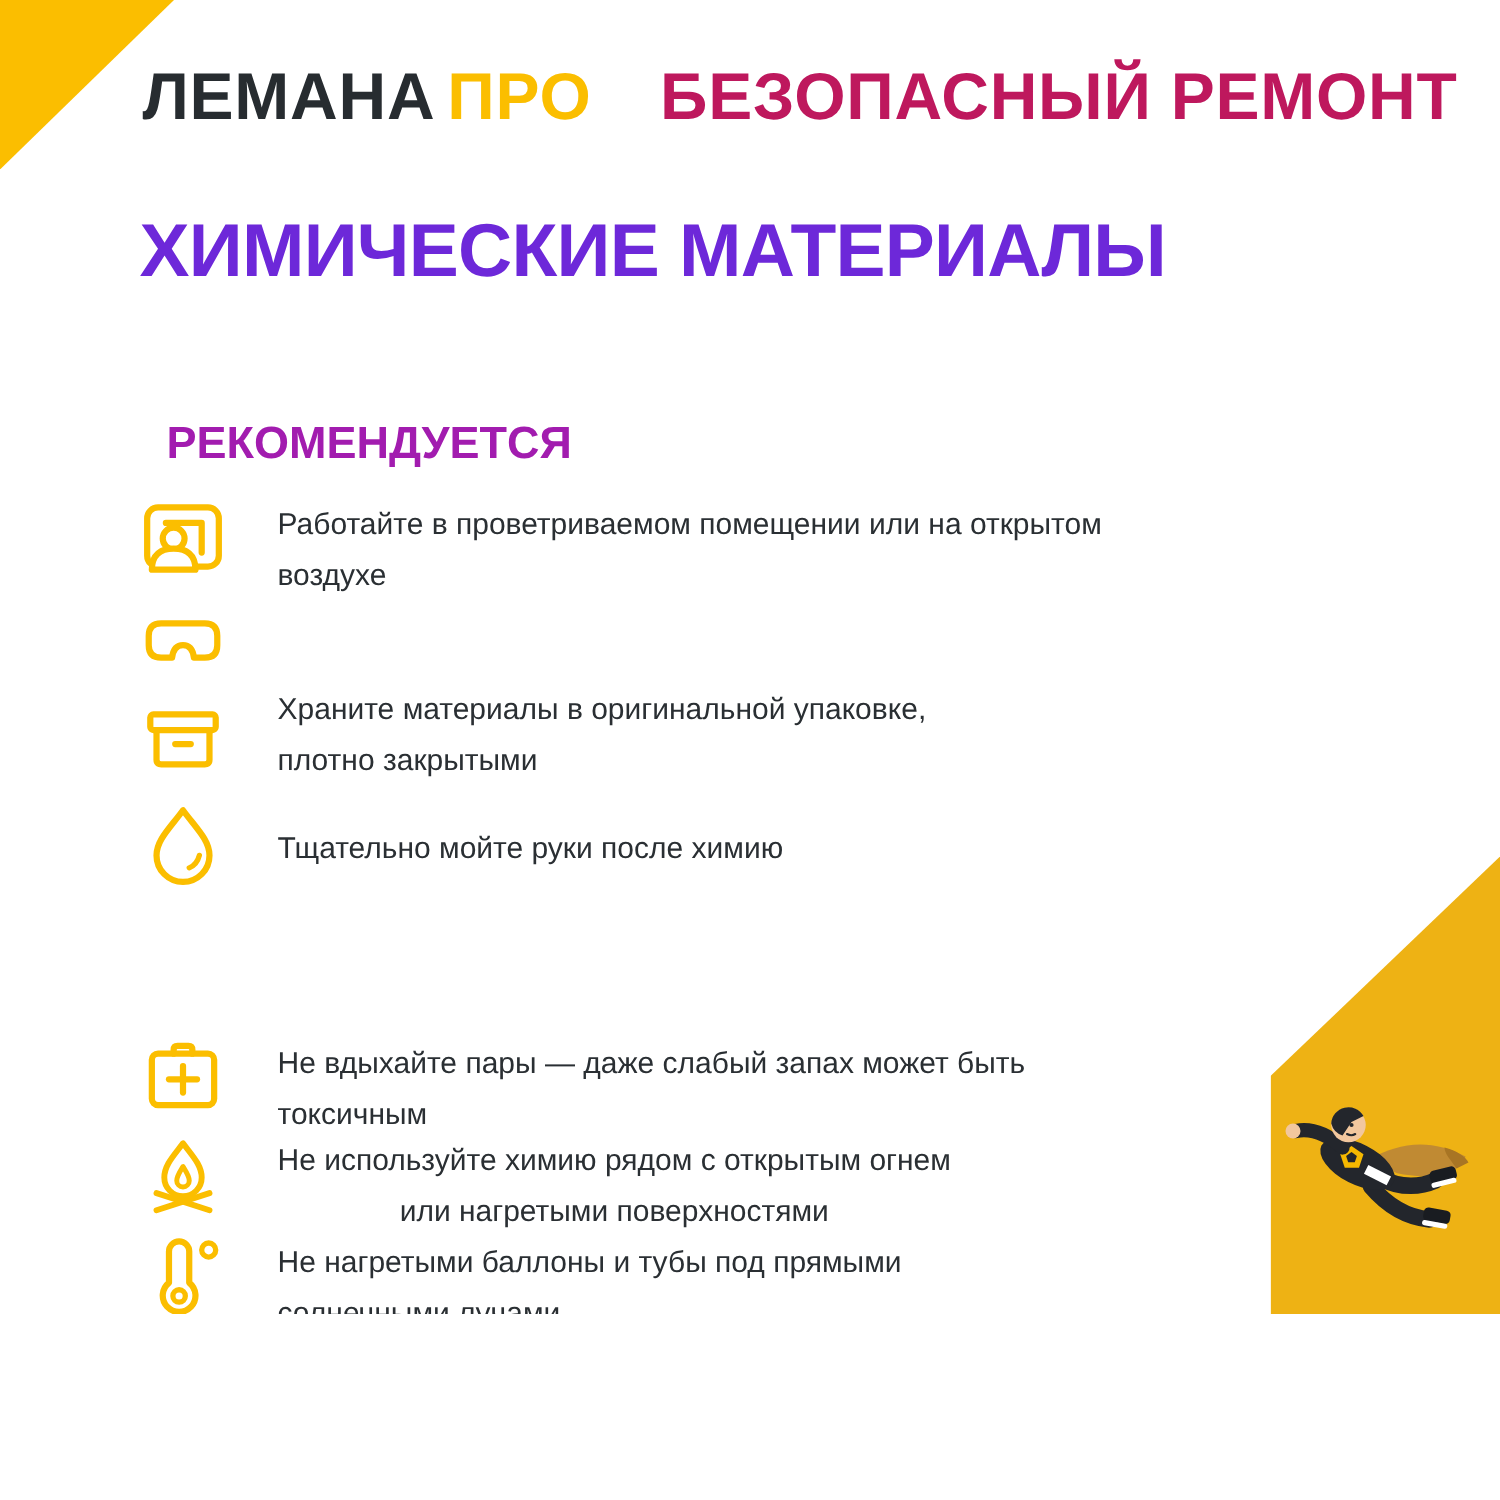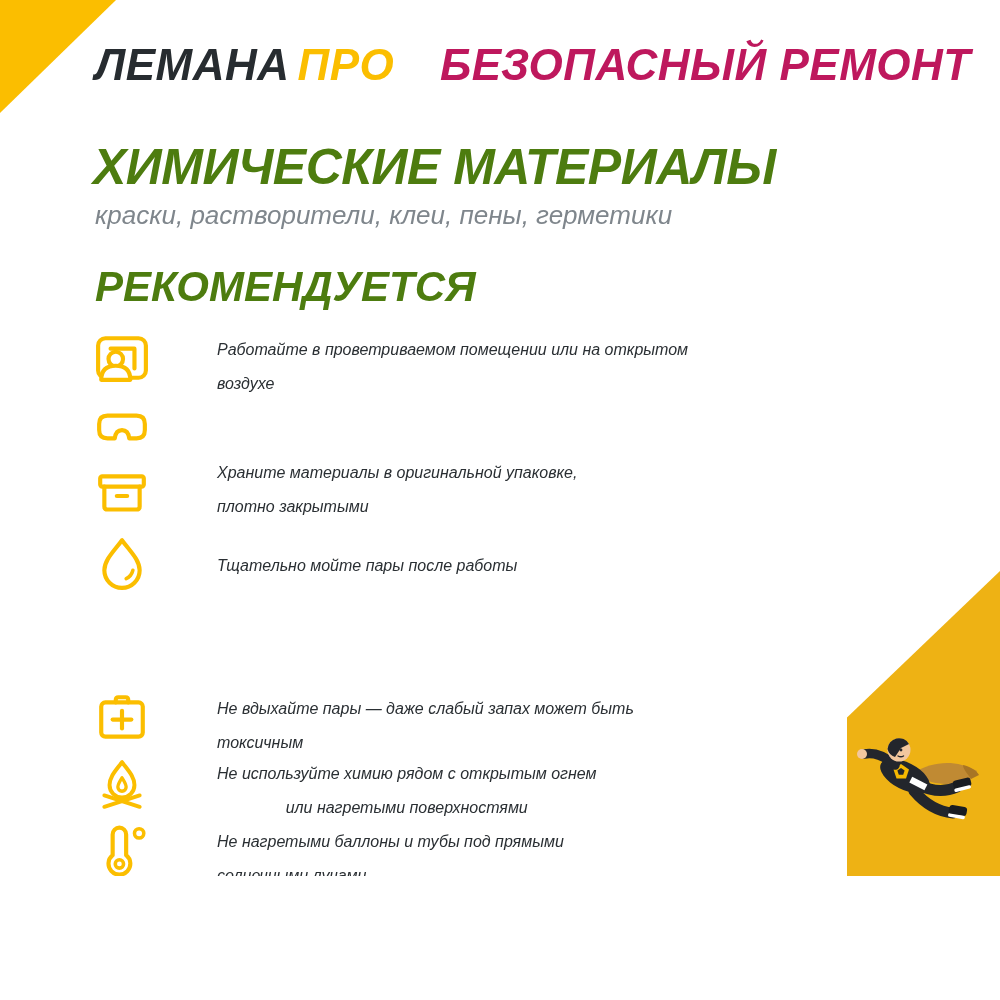--- a/index.html
+++ b/index.html
@@ -1,70 +1,69 @@
 <!DOCTYPE html>
 <html><head>
 <meta charset="utf-8">
 <style>
   html,body{margin:0;padding:0;background:#ffffff;}
   .poster{
     position:relative;width:1000px;height:876px;overflow:hidden;background:#ffffff;
-    font-family:"Liberation Sans","DejaVu Sans",sans-serif;color:#272c30;font-style:italic;
+    font-family:"Liberation Sans","DejaVu Sans",sans-serif;color:#272c30;
   }
   .triangle-tl{
     position:absolute;left:0;top:0;width:116px;height:113px;background:#FBBE00;
     clip-path:polygon(0 0,100% 0,0 100%);
   }
   .logo{
     position:absolute;left:95px;top:40px;font-size:44px;font-weight:800;
     letter-spacing:.5px;white-space:nowrap;color:#272c30;
   }
   .logo .accent{color:#FBBE00;margin-left:8px;}
   .header-title{
     position:absolute;left:440px;top:40px;font-size:44px;font-weight:800;
     letter-spacing:.5px;white-space:nowrap;color:#be185d;
   }
   .page-title{
     position:absolute;left:93px;top:138px;margin:0;font-size:50px;font-weight:800;
-    letter-spacing:-0.5px;white-space:nowrap;color:#4d7c0f;
+    letter-spacing:-0.5px;white-space:nowrap;color:#6d28d9;
   }
   .page-subtitle{
     position:absolute;left:95px;top:200px;margin:0;font-size:26px;font-weight:400;
     color:#7f868c;white-space:nowrap;
   }
   .section-heading{
-    position:absolute;left:95px;margin:0;font-size:42px;font-weight:800;
-    letter-spacing:0;white-space:nowrap;color:#4d7c0f;
+    position:absolute;left:95px;margin:16px;font-size:30px;font-weight:800;
+    letter-spacing:0;white-space:nowrap;color:#a21caf;
   }
   .icon{
     position:absolute;left:95px;width:54px;height:54px;color:#FBBE00;
   }
   .icon svg{width:54px;height:54px;display:block;}
   .item-text{
-    position:absolute;left:185px;font-size:16px;line-height:34px;font-weight:400;
-    color:#2a2f33;white-space:pre-line;margin-left:32px;
+    position:absolute;left:185px;font-size:20px;line-height:34px;font-weight:400;
+    color:#2a2f33;white-space:pre-line;
   }
   .shape-br{
     position:absolute;right:0;bottom:0;width:153px;height:305px;background:#EEB214;
     clip-path:polygon(100% 0,0 48%,0 100%,100% 100%);
   }
   .hero{position:absolute;left:4px;top:158px;width:142px;height:118px;}
 </style>
 </head>
 <body>
 
 <div class="poster">
 
   <div class="triangle-tl"></div>
 
   <div class="logo"><span>ЛЕМАНА</span><span class="accent">ПРО</span></div>
   <div class="header-title">БЕЗОПАСНЫЙ РЕМОНТ</div>
 
   <h1 class="page-title">ХИМИЧЕСКИЕ МАТЕРИАЛЫ</h1>
-  <p class="page-subtitle">краски, растворители, клеи, пены, герметики</p>
 
   <h2 class="section-heading" style="top:263px;">РЕКОМЕНДУЕТСЯ</h2>
 
   <span class="icon" style="top:331px;">
     <svg viewBox="0 0 52 52" fill="none" stroke="currentColor" stroke-width="4" stroke-linecap="round" stroke-linejoin="round">
       <rect x="3" y="7" width="46" height="38" rx="7"></rect>
       <path d="M 15 17 H 38 V 36"></path>
       <circle cx="20" cy="27" r="7" fill="#ffffff"></circle>
       <path d="M 6 47 C 6 37 12 33.5 20 33.5 C 28 33.5 34 37 34 47 Z" fill="#ffffff"></path>
     </svg>
@@ -87,21 +86,21 @@
   </span>
   <div class="item-text" style="top:456px;">Храните материалы в оригинальной упаковке,
 плотно закрытыми</div>
 
   <span class="icon" style="top:536px;">
     <svg viewBox="0 0 52 52" fill="none" stroke="currentColor" stroke-width="4" stroke-linecap="round" stroke-linejoin="round">
       <path d="M 26 4 C 18 15 9 23 9 33 A 17 17 0 0 0 43 33 C 43 23 34 15 26 4 Z"></path>
       <path d="M 30 41 Q 35 39 36.5 33" stroke-width="3.4"></path>
     </svg>
   </span>
-  <div class="item-text" style="top:549px;">Тщательно мойте пары после работы</div>
+  <div class="item-text" style="top:549px;">Тщательно мойте руки после химию</div>
 
 
   <span class="icon" style="top:691px;">
     <svg viewBox="0 0 52 52" fill="none" stroke="currentColor" stroke-width="4" stroke-linecap="round" stroke-linejoin="round">
       <path d="M 20 11 V 8.5 Q 20 6 22.5 6 H 29.5 Q 32 6 32 8.5 V 11"></path>
       <rect x="6" y="11" width="40" height="33" rx="4"></rect>
       <line x1="26" y1="19" x2="26" y2="36"></line>
       <line x1="17" y1="27.5" x2="35" y2="27.5"></line>
     </svg>
   </span>

